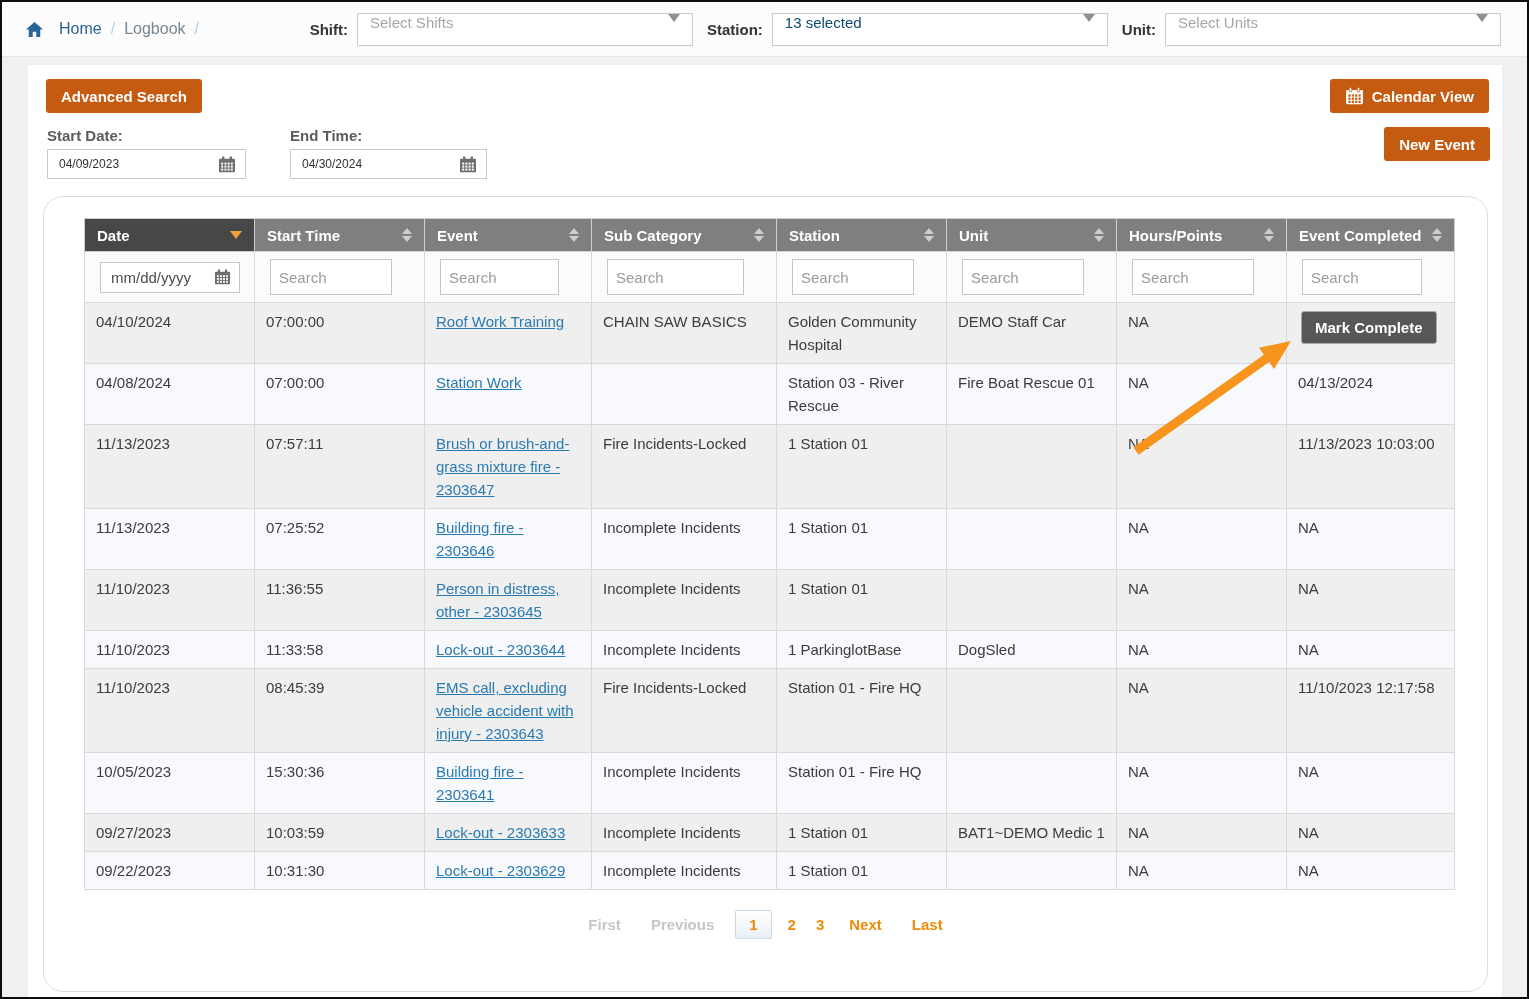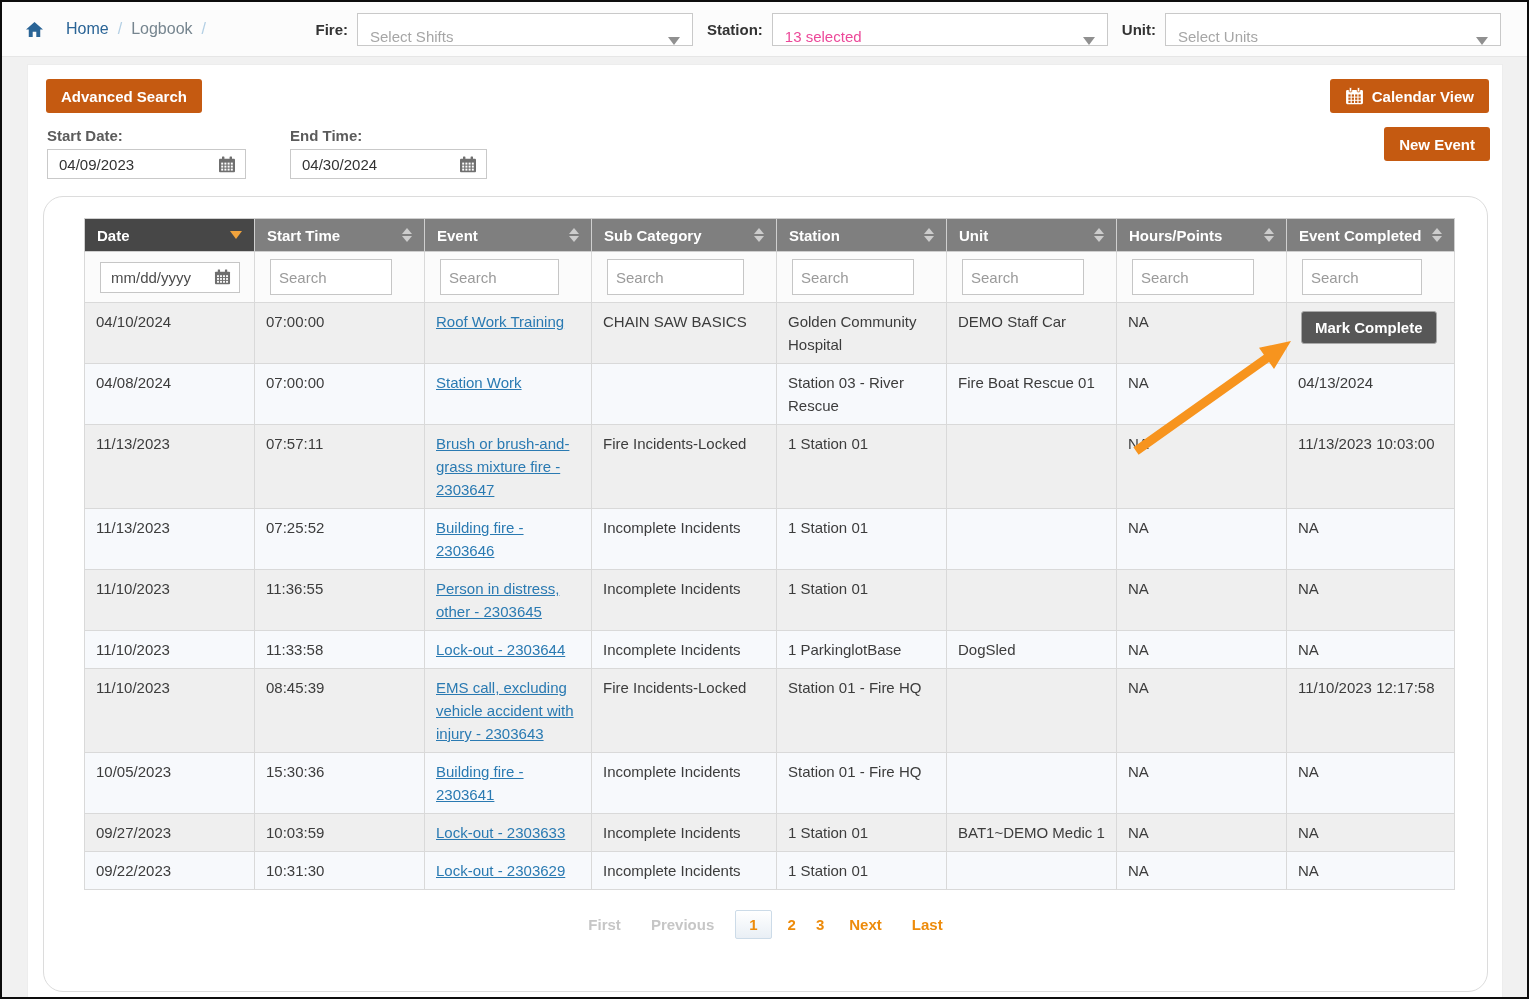--- a/index.html
+++ b/index.html
@@ -22,33 +22,33 @@
     position:relative;
     overflow:hidden;
     color:#3c3c3c;
   }
   
   .topbar{
     height:55px;background:#fcfcfc;border-bottom:1px solid #e6e6e6;
     display:flex;align-items:center;padding:0 26px 0 24px;
   }
   .breadcrumb{display:flex;align-items:center;font-size:16px;white-space:nowrap;}
-  .home-link{display:inline-flex;align-items:center;gap:23px;color:#2a6496;cursor:pointer;text-decoration:none;text-align:center;}
+  .home-link{display:inline-flex;align-items:center;gap:16px;color:#2a6496;cursor:pointer;text-decoration:none;text-align:center;}
   .crumb-sep{color:#b3cfe4;margin:0 9px;font-size:16px;}
   .crumb-current{color:#76858f;}
   .tb-filters{display:flex;align-items:center;margin-left:auto;gap:14px;}
   .tb-group{display:flex;align-items:center;gap:9px;}
   .tb-label{font-weight:bold;font-size:15px;color:#333;}
   .select{
     width:336px;height:33px;border:1px solid #c9c9c9;background:#fff;
-    display:flex;align-items:flex-end;justify-content:space-between;
+    display:flex;align-items:flex-start;justify-content:space-between;
     padding:0 12px;font-size:15px;cursor:pointer;
   }
   .select .ph{color:#a6a6a6;}
-  .select .val{color:#ec4899;margin-top:32px;}
+  .select .val{color:#0c4a6e;}
   .caret{width:0;height:0;border-left:6px solid transparent;border-right:6px solid transparent;border-top:8px solid #909090;}
   
   .panel{
     position:absolute;left:25px;right:24px;top:62px;bottom:0;
     background:#fff;border:1px solid #ededed;border-bottom:none;
   }
   .btn{
     display:inline-flex;align-items:center;gap:8px;border:none;cursor:pointer;
     background:var(--orange);color:#fff;font-weight:bold;font-size:15px;
     padding:16px 15px;height:34px;border-radius:3px;
@@ -56,21 +56,21 @@
   }
   .btn-advanced{position:absolute;left:18px;top:14px;}
   .btn-calendar{position:absolute;right:13px;top:14px;}
   .btn-new-event{position:absolute;right:12px;top:62px;}
   .date-label{position:absolute;font-size:15px;font-weight:bold;color:#5b5b5b;}
   .start-label{left:19px;top:62px;}
   .end-label{left:262px;top:62px;}
   .date-input{
     position:absolute;top:84px;height:30px;border:1px solid #c9c9c9;background:#fff;
     display:flex;align-items:center;justify-content:space-between;padding:0 9px 0 11px;
-    font-size:15px;color:#333;cursor:text;
+    font-size:12px;color:#333;cursor:text;
   }
   .start-input{left:19px;width:199px;}
   .end-input{left:262px;width:197px;}
   
   .table-container{
     position:absolute;left:15px;right:14px;top:131px;bottom:5px;
     border:1px solid #dcdcdc;border-radius:20px;background:#fff;overflow:hidden;
   }
   table{border-collapse:collapse;table-layout:fixed;margin:21px 0 0 40px;width:1370px;}
   th{
@@ -132,21 +132,21 @@
         </svg>
       <span>Home</span>
     </a>
     <span class="crumb-sep">/</span>
     <span class="crumb-current">Logbook</span>
     <span class="crumb-sep">/</span>
   </div>
 
   <div class="tb-filters">
     <div class="tb-group">
-      <span class="tb-label">Fire:</span>
+      <span class="tb-label">Shift:</span>
       <div class="select">
         <span class="ph">Select Shifts</span>
         <span class="caret"></span>
       </div>
     </div>
     <div class="tb-group">
       <span class="tb-label">Station:</span>
       <div class="select">
         <span class="val">13 selected</span>
         <span class="caret"></span>

